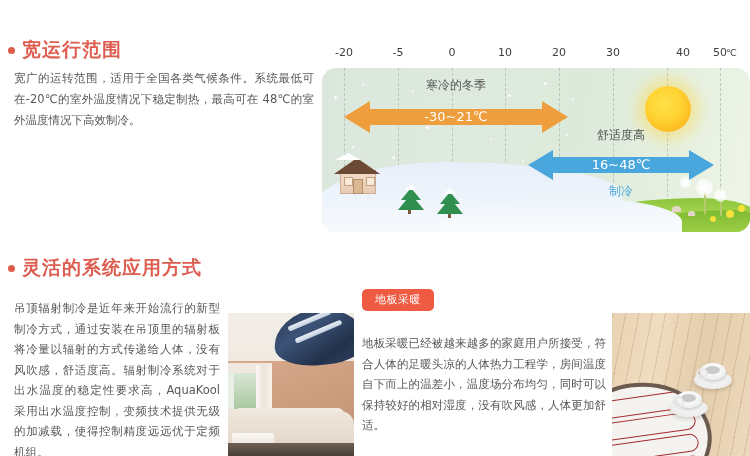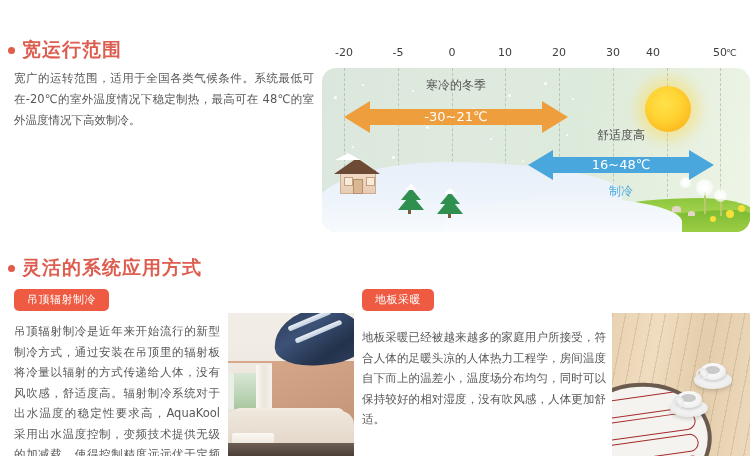--- a/index.html
+++ b/index.html
@@ -414,21 +414,21 @@
 
 <div id="climate-panel">
 
   <div class="scale-row">
     <span class="scale-tick" style="left:22px">-20</span>
     <span class="scale-tick" style="left:76px">-5</span>
     <span class="scale-tick" style="left:130px">0</span>
     <span class="scale-tick" style="left:183px">10</span>
     <span class="scale-tick" style="left:237px">20</span>
     <span class="scale-tick" style="left:291px">30</span>
-    <span class="scale-tick" style="left:331px">40</span>
+    <span class="scale-tick" style="left:361px">40</span>
     <span class="scale-tick" style="left:398px">50</span>
     <span class="scale-unit">℃</span>
   </div>
 
   <div id="scene">
 
     <div class="grid-line" style="left:22px"></div>
     <div class="grid-line" style="left:76px"></div>
     <div class="grid-line" style="left:130px"></div>
     <div class="grid-line" style="left:183px"></div>
@@ -509,21 +509,20 @@
     <div class="arrow-caption-bot" style="left:206px;top:117px;width:186px;color:#4aa7de">制冷</div>
   </div>
 </div>
 
 <div class="section-head" id="sec2-head">
   <span class="bullet-dot"></span>
   <span class="section-title">灵活的系统应用方式</span>
 </div>
 
 <div class="col" style="left:14px;top:288px;width:206px">
-  <span class="badge">吊顶辐射制冷</span>
   <div class="col-body" style="margin-top:10px">吊顶辐射制冷是近年来开始流行的新型制冷方式，通过安装在吊顶里的辐射板将冷量以辐射的方式传递给人体，没有风吹感，舒适度高。辐射制冷系统对于出水温度的稳定性要求高，AquaKool 采用出水温度控制，变频技术提供无级的加减载，使得控制精度远远优于定频机组。</div>
 </div>
 
 <div class="photo" id="photo-ceiling">
   <div class="lr-ceiling"></div>
   <div class="lr-wall"></div>
   <div class="lr-wall-left"></div>
   <div class="lr-window"></div>
   <div class="lr-window2"></div>
   <div class="lr-curtain"></div>
@@ -532,21 +531,21 @@
     <div class="lr-panel-strip" style="left:20px;top:20px;width:50px;height:5px"></div>
   </div>
   <div class="lr-sofa-back"></div>
   <div class="lr-sofa"></div>
   <div class="lr-table"></div>
   <div class="lr-floor"></div>
 </div>
 
 <div class="col" style="left:362px;top:288px;width:244px">
   <span class="badge">地板采暖</span>
-  <div class="col-body" style="margin-top:16px">地板采暖已经被越来越多的家庭用户所接受，符合人体的足暖头凉的人体热力工程学，房间温度自下而上的温差小，温度场分布均匀，同时可以保持较好的相对湿度，没有吹风感，人体更加舒适。</div>
+  <div class="col-body" style="margin-top:22px">地板采暖已经被越来越多的家庭用户所接受，符合人体的足暖头凉的人体热力工程学，房间温度自下而上的温差小，温度场分布均匀，同时可以保持较好的相对湿度，没有吹风感，人体更加舒适。</div>
 </div>
 
 <div class="photo" id="photo-floor">
   <div class="fl-wood"></div>
   <div class="fl-mat">
     <div class="fl-coil" style="left:10px;top:10px;width:118px;height:16px"></div>
     <div class="fl-coil" style="left:10px;top:32px;width:118px;height:16px"></div>
     <div class="fl-coil" style="left:10px;top:54px;width:118px;height:16px"></div>
     <div class="fl-coil" style="left:10px;top:76px;width:118px;height:16px"></div>
   </div>

